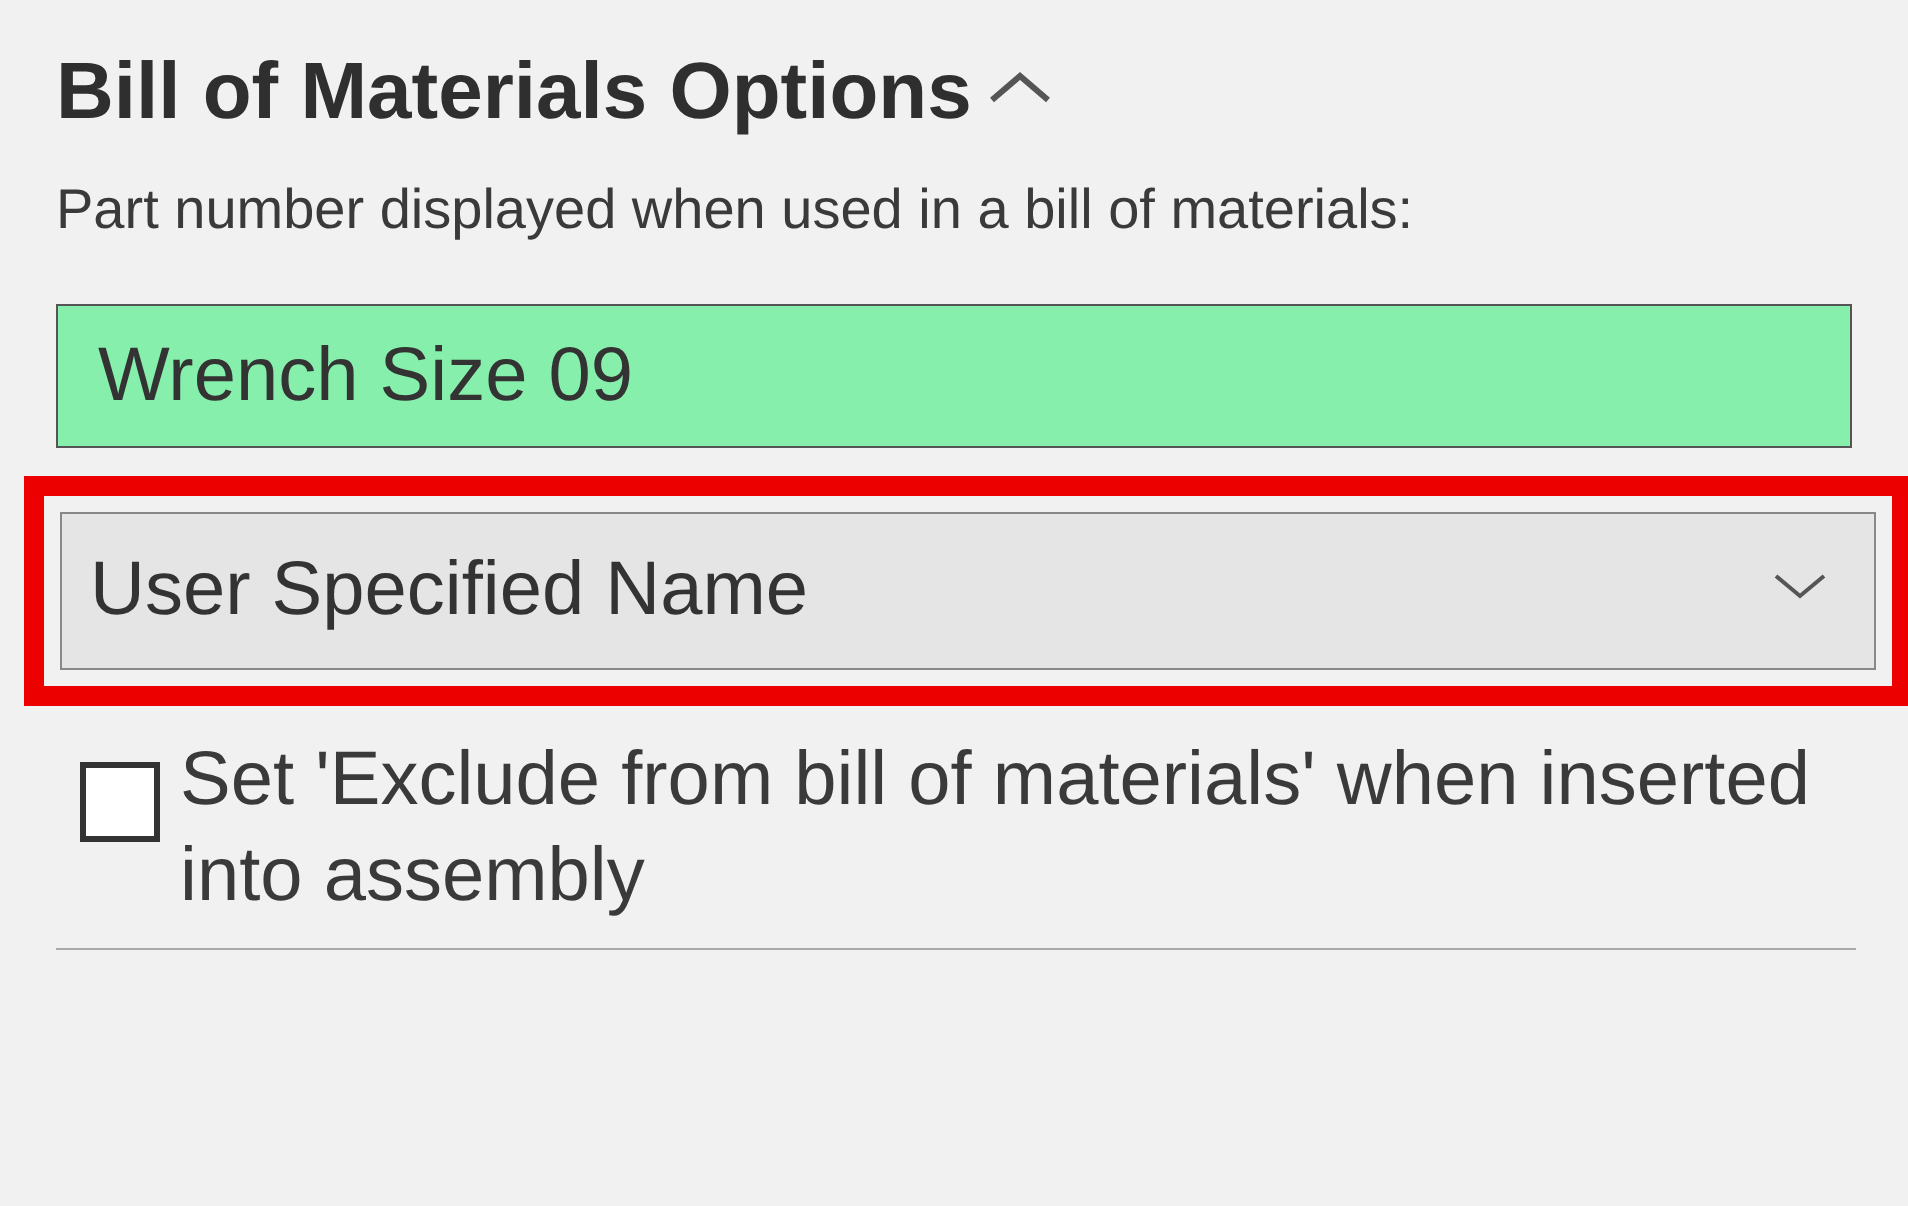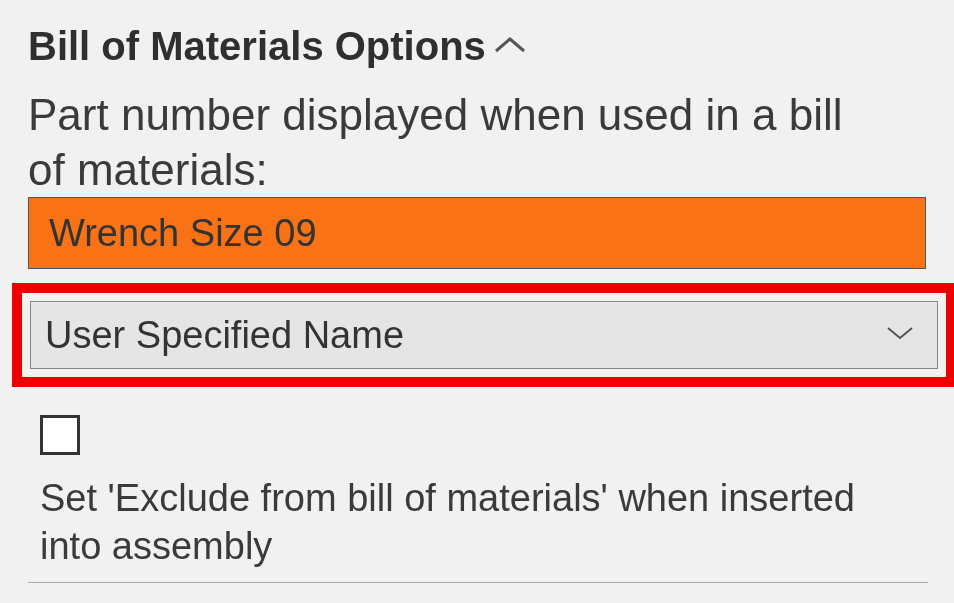--- a/index.html
+++ b/index.html
@@ -32,47 +32,48 @@
       padding: 6px;
     }
     .collapse-caret svg {
       width: 36px;
       height: 24px;
       stroke: #555;
       stroke-width: 3;
       fill: none;
     }
     .description {
-      font-size: 44px;
+      font-size: 28px;
       line-height: 1.25;
       color: #3a3a3a;
+      margin-bottom: 30px;
       max-width: 840px;
     }
     .text-input {
       width: 898px;
       height: 72px;
       font-size: 38px;
       padding: 8px 20px;
       border: 1.5px solid #555;
-      background: #f97316;
+      background: #86efac;
       color: #333;
       outline: none;
       display: block;
     }
     .highlight-box {
       border: 10px solid #ec0000;
       padding: 8px;
       margin-top: 14px;
       margin-bottom: 4px;
       width: 944px;
       margin-left: -16px;
     }
     .dropdown {
       width: 100%;
-      height: 68px;
+      height: 79px;
       background: #e5e5e5;
       border: 1.5px solid #888;
       display: flex;
       align-items: center;
       justify-content: space-between;
       padding: 0 22px 0 14px;
       cursor: pointer;
     }
     .dropdown-label {
       font-size: 38px;
@@ -83,22 +84,21 @@
       height: 18px;
       stroke: #555;
       stroke-width: 2;
       fill: none;
     }
     .checkbox-row {
       display: flex;
       align-items: flex-start;
       margin-top: 14px;
       padding-left: 12px;
-      gap: 20px;
-      flex-direction: column;
+      gap: 10px;
     }
     .checkbox-box {
       width: 40px;
       height: 40px;
       min-width: 40px;
       border: 3px solid #333;
       background: #fff;
       margin-top: 14px;
       cursor: pointer;
     }

